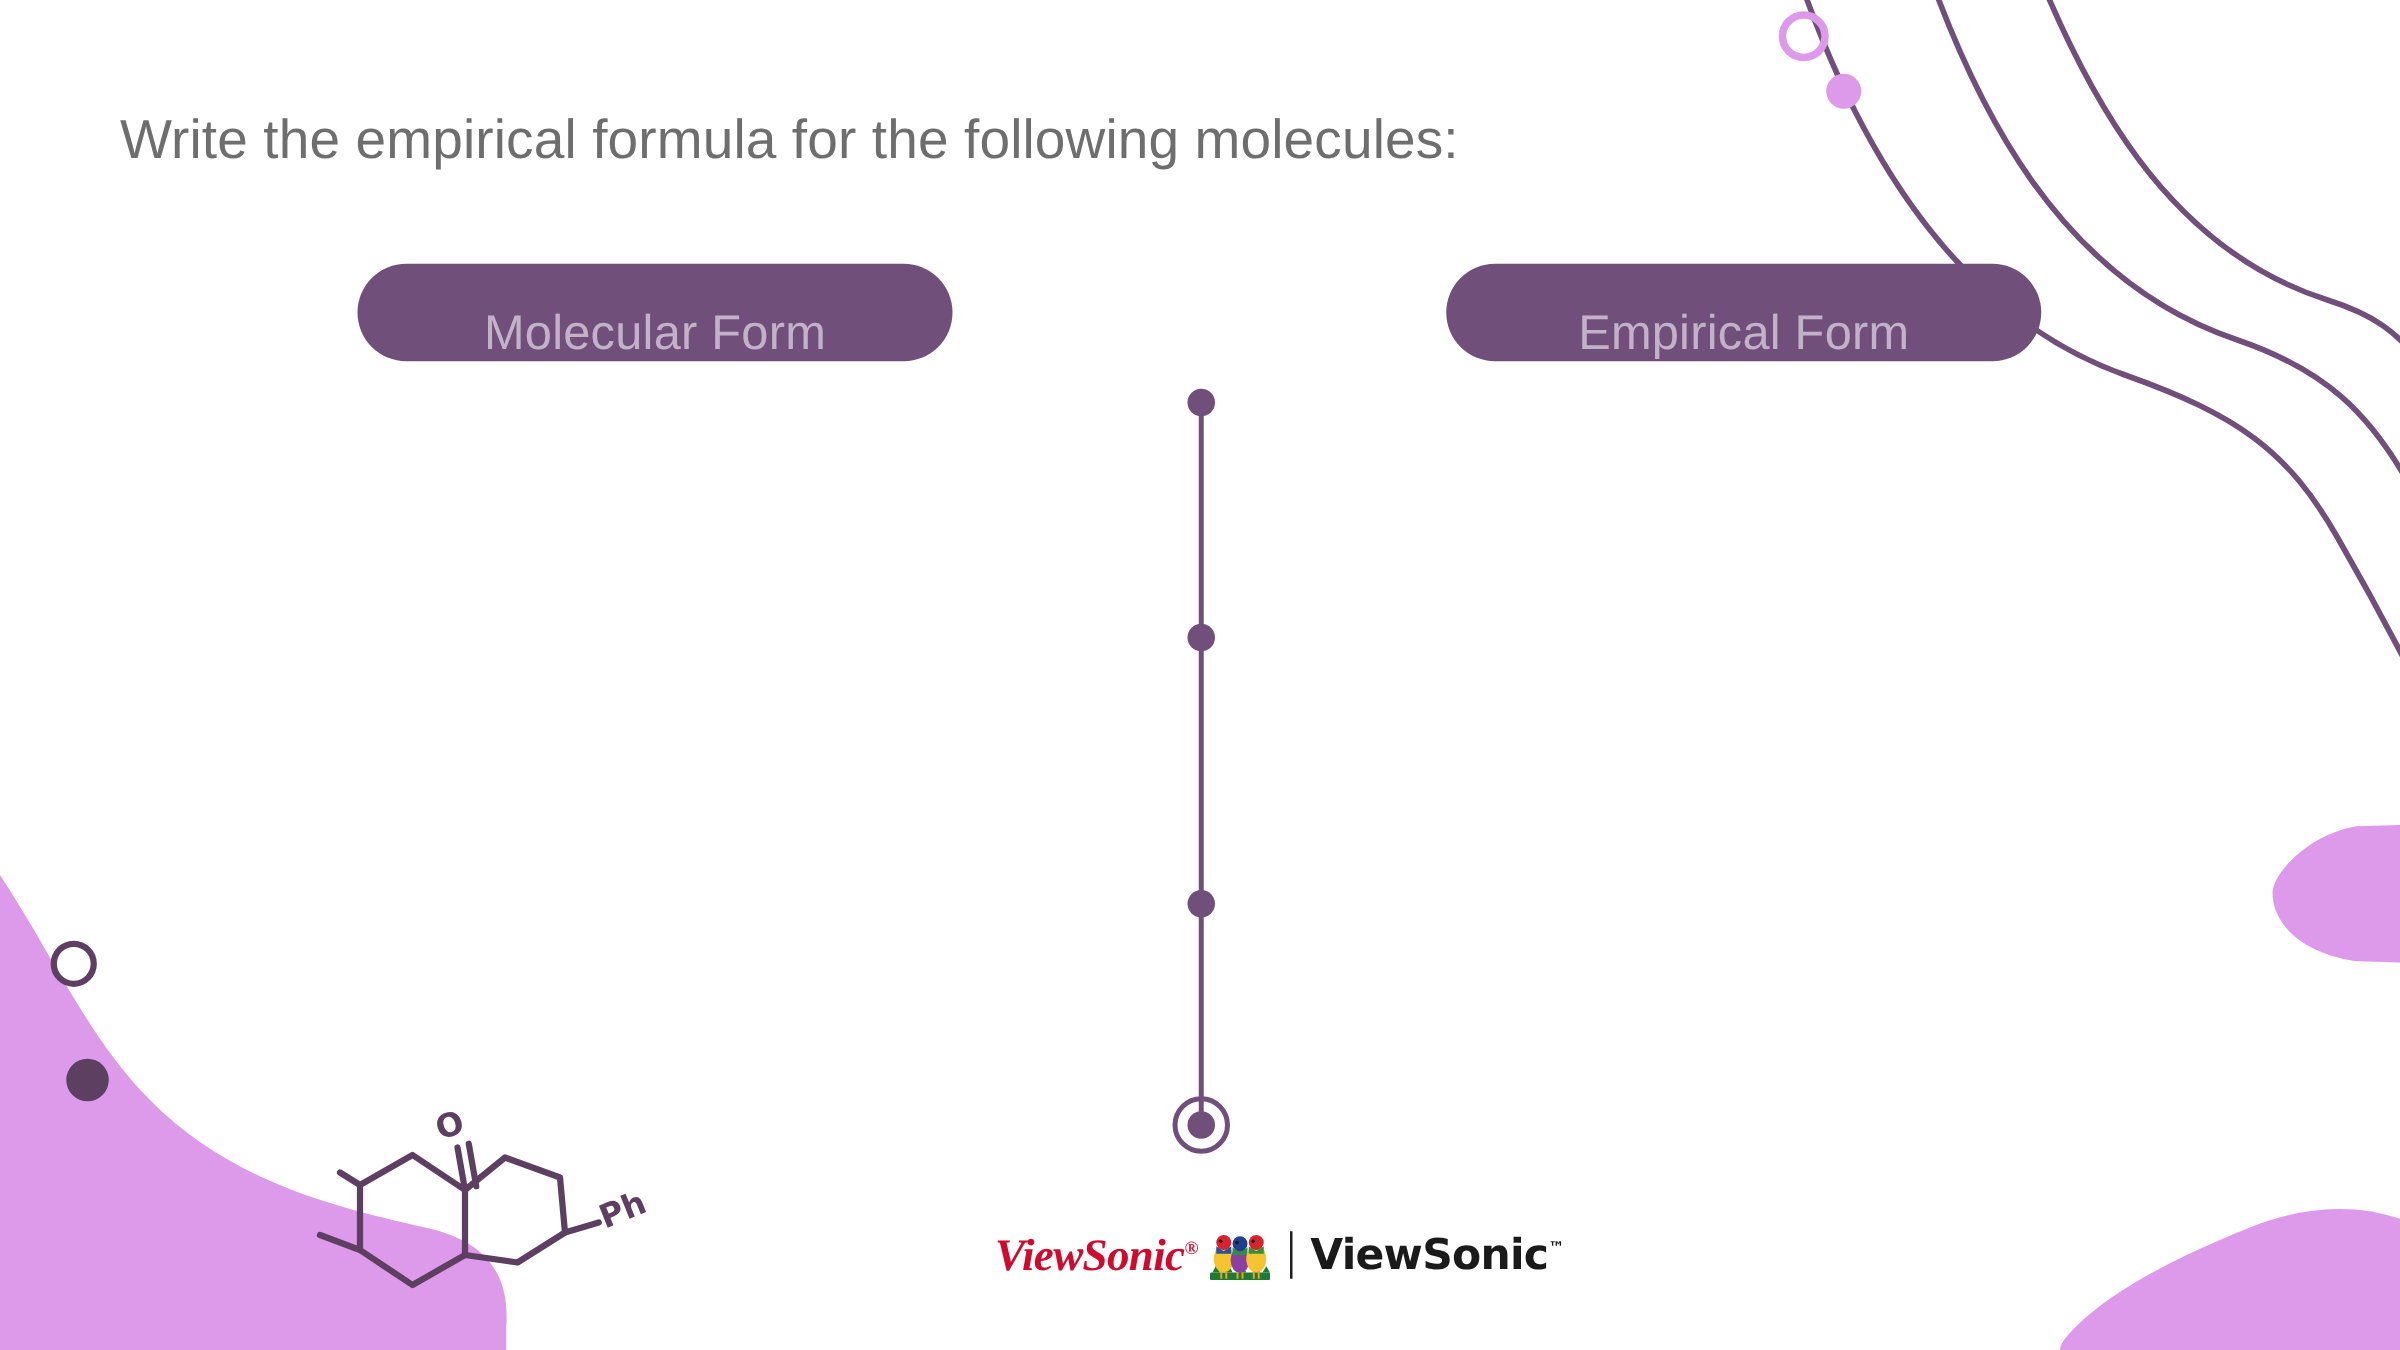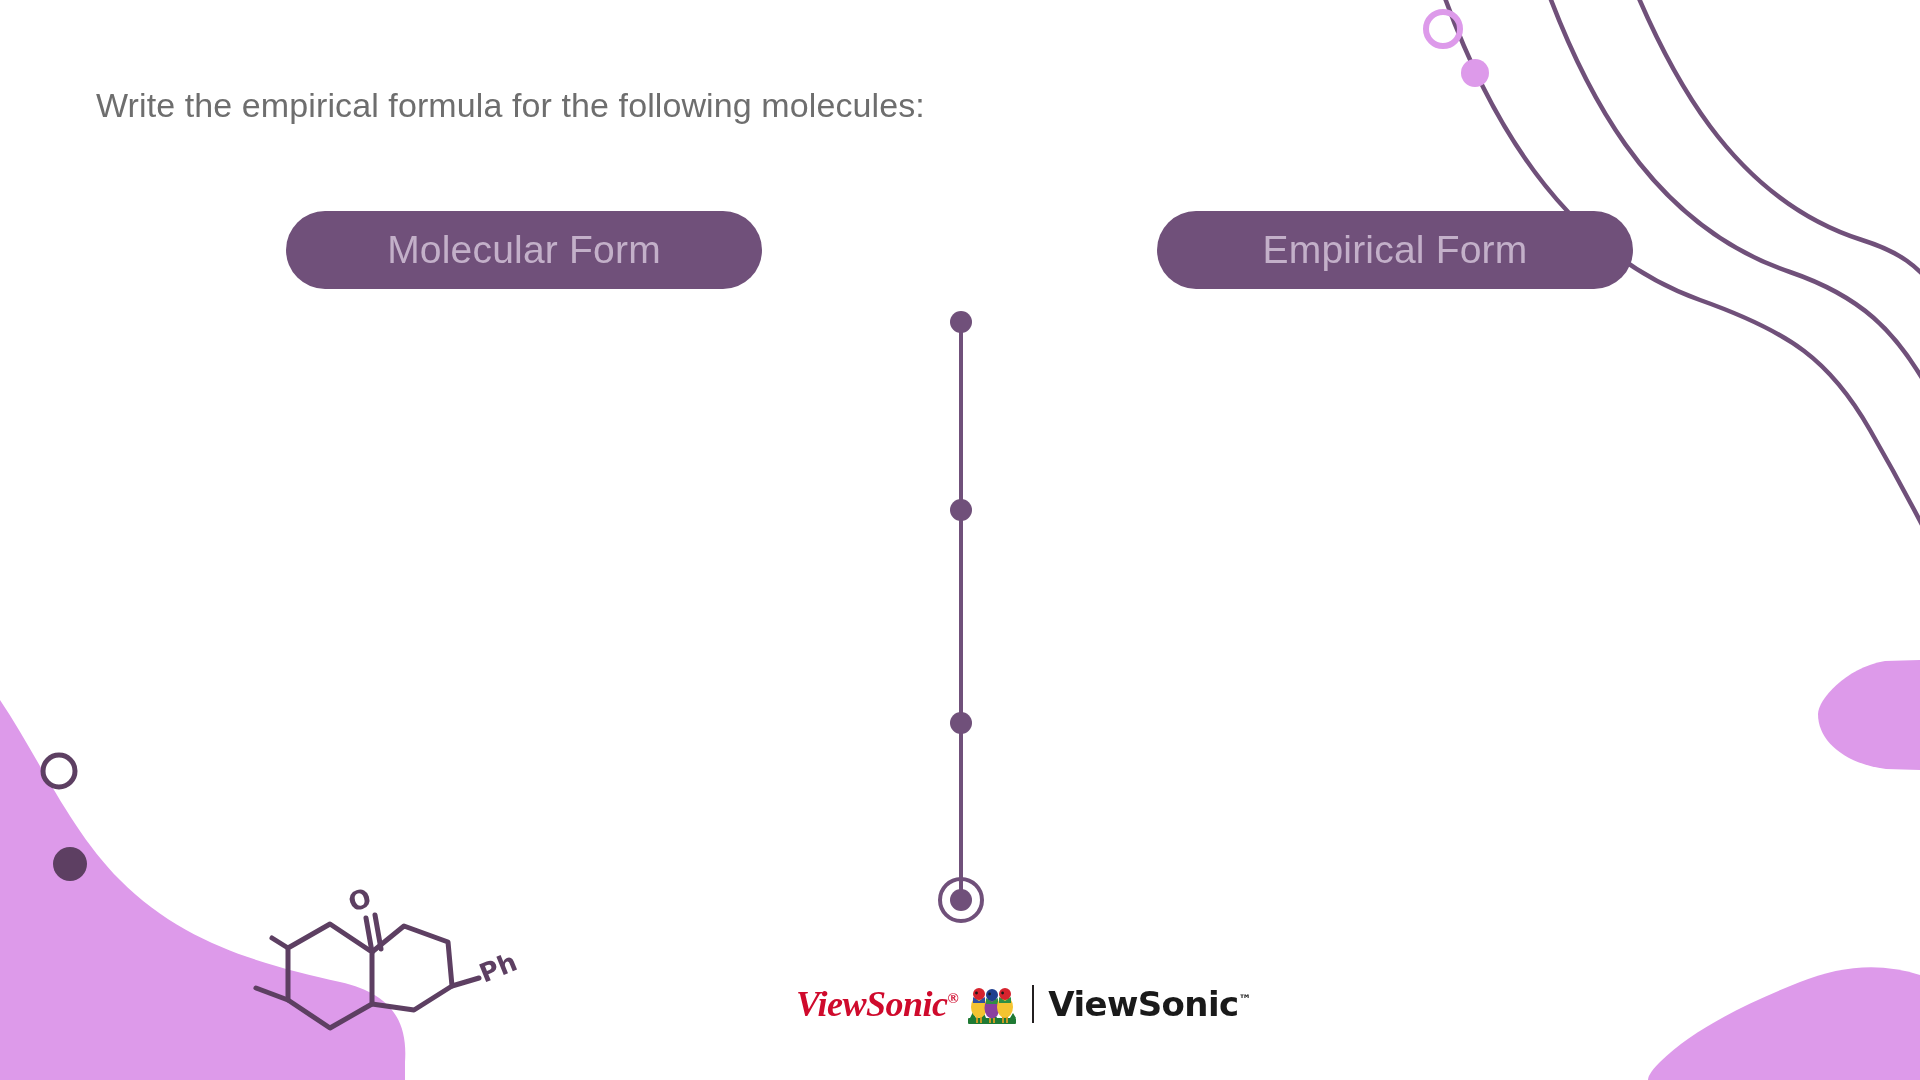--- a/index.html
+++ b/index.html
@@ -26,36 +26,36 @@
     width: 1920px;
     height: 1080px;
     pointer-events: none;
   }
 
   
   .headline {
     position: absolute;
     left: 96px;
     top: 84px;
-    font-size: 34px;
+    font-size: 44px;
     line-height: 1.25;
     color: #6e6e6e;
     font-weight: 400;
     letter-spacing: 0.1px;
     white-space: nowrap;
   }
 
   
   .pill {
     position: absolute;
     height: 78px;
     border-radius: 39px;
     background: #70507a;
     display: flex;
-    align-items: center;
+    align-items: flex-end;
     justify-content: center;
     box-sizing: border-box;
   }
   .pill-label {
     font-size: 39px;
     color: #c3b0c9;
     font-weight: 400;
     letter-spacing: 0.2px;
     white-space: nowrap;
   }

